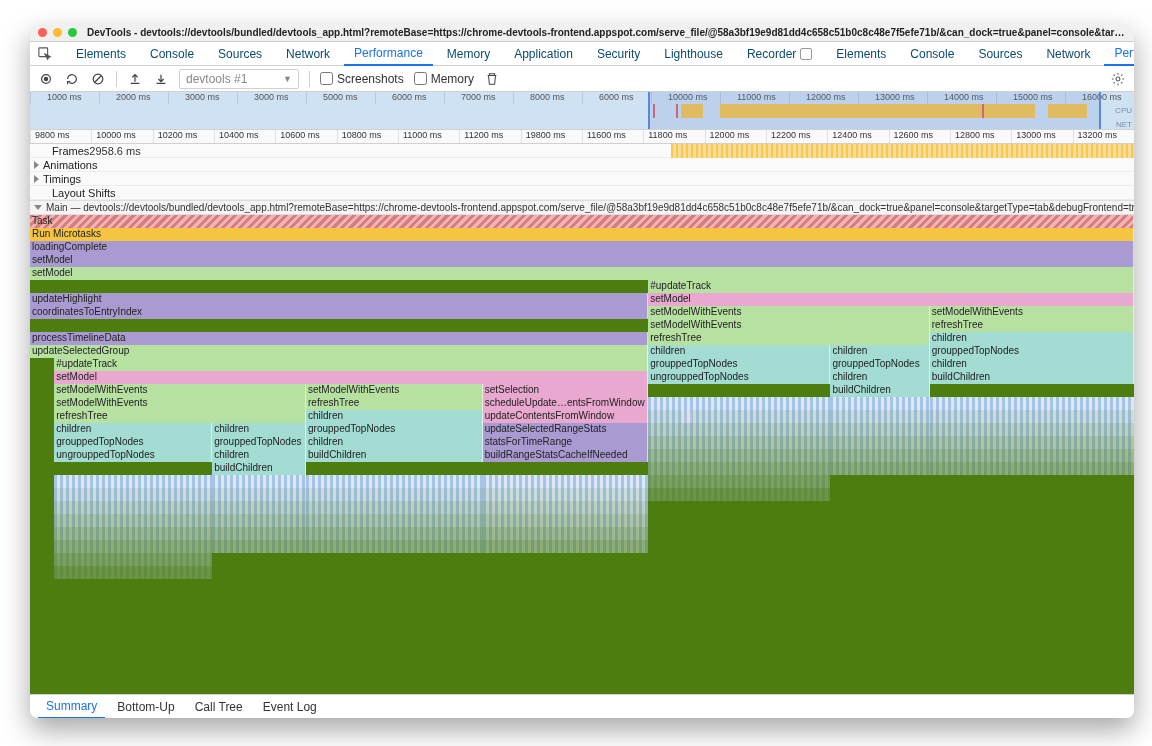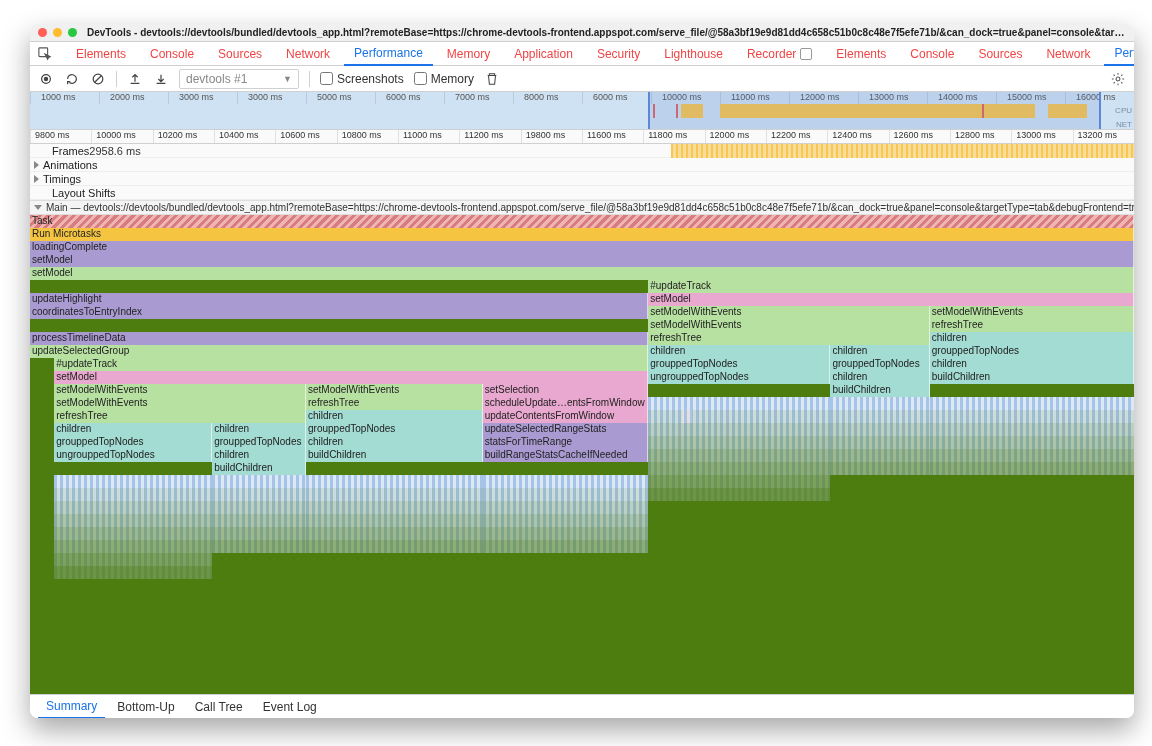--- a/index.html
+++ b/index.html
@@ -9,38 +9,38 @@
   
   .titlebar { height: 18px; display: flex; align-items: center; padding: 0 8px; font-size: 10px; font-weight: 700; color: #222; background: #f0f0f0; border-bottom: 1px solid #d0d0d0; }
   .lights { display: flex; gap: 6px; margin-right: 10px; }
   .light { width: 9px; height: 9px; border-radius: 50%; }
   .red { background: #ff5f57; } .yellow { background: #febc2e; } .green { background: #28c840; }
   .title { white-space: nowrap; overflow: hidden; text-overflow: ellipsis; flex: 1; }
 
   
   .tabs { height: 24px; display: flex; align-items: center; padding: 0 8px; border-bottom: 1px solid #d0d0d0; gap: 4px; }
   .tab-icon { width: 16px; height: 16px; display: flex; align-items: center; justify-content: center; color: #555; margin-right: 10px; }
-  .tab { padding: 0 10px; height: 24px; display: flex; align-items: center; font-size: 12px; color: #ef4444; cursor: default; }
+  .tab { padding: 0 10px; height: 24px; display: flex; align-items: center; font-size: 12px; color: #0c4a6e; cursor: default; }
   .tab.active { color: #1a73e8; border-bottom: 2px solid #1a73e8; }
   .tab.beta::after { content: ""; display: inline-block; width: 10px; height: 10px; margin-left: 4px; border: 1px solid #999; border-radius: 2px; }
   .spacer { flex: 1; }
   .gear, .kebab { width: 16px; height: 16px; color: #555; display: flex; align-items: center; justify-content: center; }
 
   
   .toolbar { height: 26px; display: flex; align-items: center; padding: 0 8px; gap: 10px; border-bottom: 1px solid #d0d0d0; font-size: 12px; }
   .tbtn { width: 16px; height: 16px; display: flex; align-items: center; justify-content: center; color: #444; }
   .dd { border: 1px solid #d0d0d0; border-radius: 2px; height: 20px; display: flex; align-items: center; padding: 0 6px; color: #888; min-width: 120px; justify-content: space-between; }
   .dd .chev { font-size: 9px; color: #888; }
   .chk { display: flex; align-items: center; gap: 4px; color: #333; }
   .chk input { margin: 0; }
 
   
   .overview { height: 38px; border-bottom: 1px solid #d0d0d0; position: relative; background: #cfe2f3; font-size: 9px; color: #555; overflow: hidden; }
   .ov-ticks { position: absolute; top: 0; left: 0; right: 0; height: 12px; display: flex; }
-  .ov-tick { flex: 1; border-left: 1px solid rgba(0,0,0,0.1); padding-left: 10px; }
+  .ov-tick { flex: 1; border-left: 1px solid rgba(0,0,0,0.1); padding-left: 16px; }
   .ov-track { position: absolute; top: 12px; left: 0; right: 0; height: 14px; }
   .ov-fill { position: absolute; top: 0; height: 14px; background: #f9c74f; }
   .ov-mark { position: absolute; top: 12px; width: 2px; height: 14px; background: #e06666; }
   .ov-cpu { position: absolute; right: 2px; top: 14px; font-size: 8px; color: #7b8ca6; }
   .ov-net { position: absolute; right: 2px; bottom: 0; font-size: 8px; color: #7b8ca6; }
   .ov-sel { position: absolute; top: 0; bottom: 0; background: rgba(80,120,200,0.15); border-left: 2px solid #5b87d6; border-right: 2px solid #5b87d6; }
 
   
   .druler { height: 14px; border-bottom: 1px solid #d0d0d0; display: flex; font-size: 9px; color: #333; background: #fafafa; }
   .dr-tick { flex: 1; border-left: 1px solid #e0e0e0; padding-left: 4px; white-space: nowrap; }

